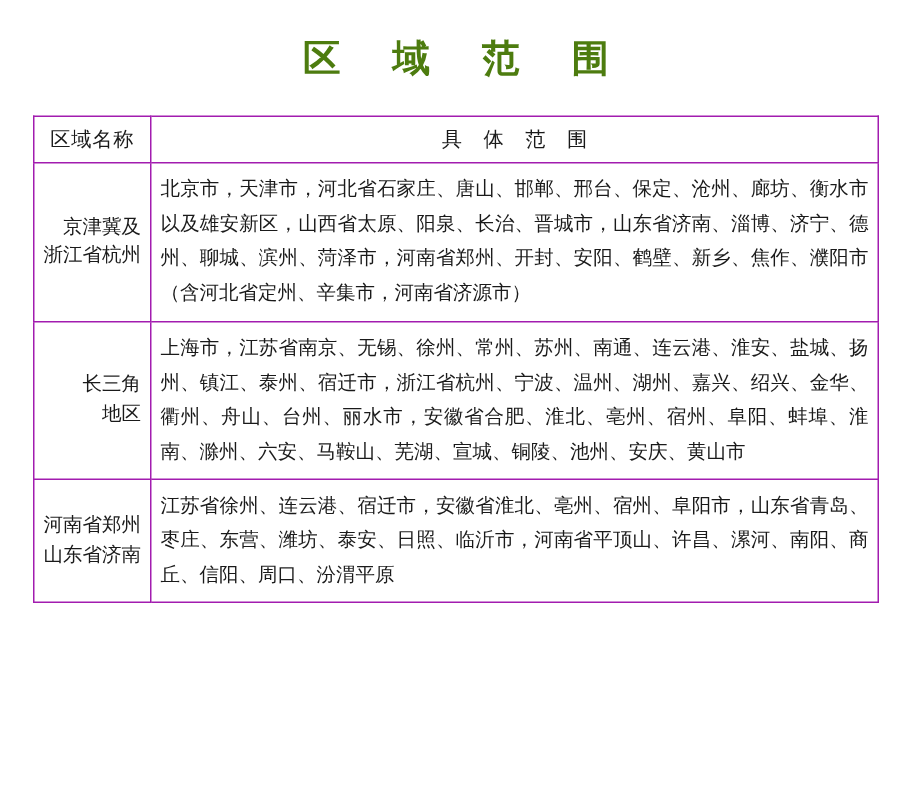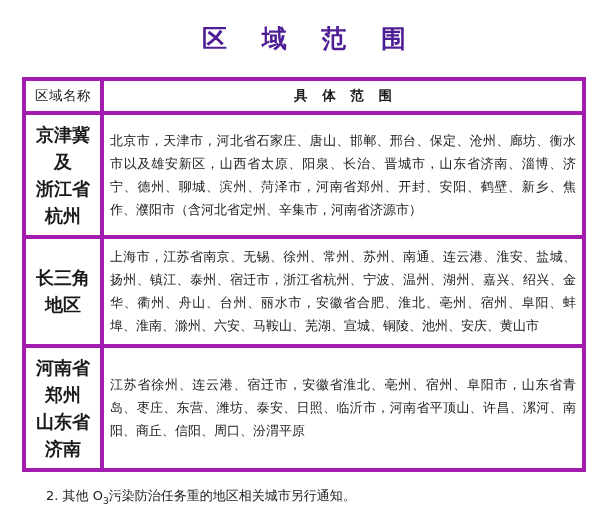--- a/index.html
+++ b/index.html
@@ -21,52 +21,52 @@
     box-sizing: border-box;
     padding: 0 22px;
   }
   .doc-title {
     text-align: center;
     font-size: 25px;
     font-weight: 700;
     letter-spacing: 13px;
     padding-top: 22px;
     padding-bottom: 22px;
-    color: #4c1d95;
+    color: #4d7c0f;
     text-indent: 13px;
   }
   table.region-table {
     width: 100%;
     border-collapse: collapse;
     table-layout: fixed;
     border: 1px solid #3a3a3a;
   }
   table.region-table td, table.region-table th {
-    border: 4px solid #a21caf;
+    border: 1px solid #a21caf;
     vertical-align: middle;
     padding: 6px 6px;
   }
   .col-name {
     width: 78px;
-    text-align: center;
-    font-size: 18px;
+    text-align: right;
+    font-size: 13px;
     line-height: 1.5;
-    font-weight: 700;
+    font-weight: 400;
   }
   .hdr-name {
     text-align: center;
     font-size: 13.5px;
     font-weight: 400;
     letter-spacing: 0.5px;
     padding: 7px 4px;
   }
   .hdr-scope {
     text-align: center;
     font-size: 13.5px;
-    font-weight: 700;
+    font-weight: 400;
     letter-spacing: 5px;
     padding: 7px 4px;
     text-indent: 5px;
   }
   .col-scope {
     font-size: 13px;
     line-height: 1.78;
     text-align: justify;
     text-justify: inter-ideograph;
     padding: 7px 8px 7px 8px;
@@ -124,16 +124,15 @@
         <td class="col-name">
           <div>河南省郑州</div>
           <div>山东省济南</div>
         </td>
         <td class="col-scope">江苏省徐州、连云港、宿迁市，安徽省淮北、亳州、宿州、阜阳市，山东省青岛、枣庄、东营、潍坊、泰安、日照、临沂市，河南省平顶山、许昌、漯河、南阳、商丘、信阳、周口、汾渭平原</td>
       </tr>
     </tbody>
   </table>
 
   <div class="notes">
-    <div class="note-line note-indent"><span>2. 其他 O</span><sub class="o3">3</sub><span>污染防治任务重的地区相关城市另行通知。</span></div>
   </div>
 
 </div>
 
 </body></html>

